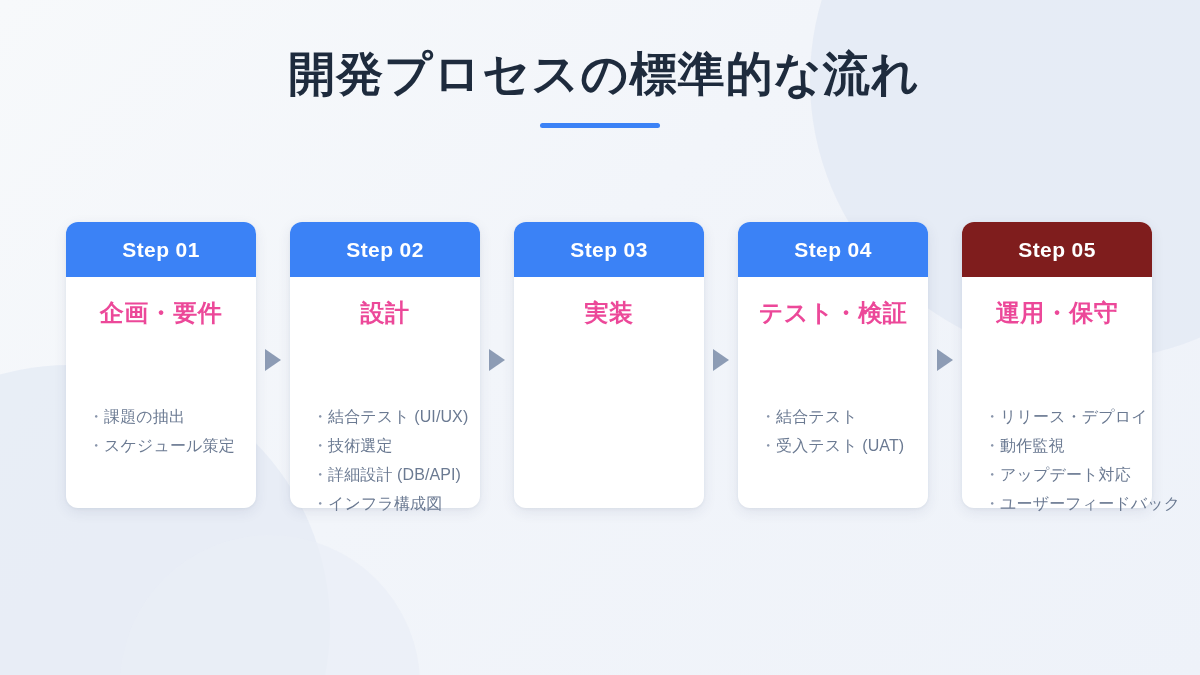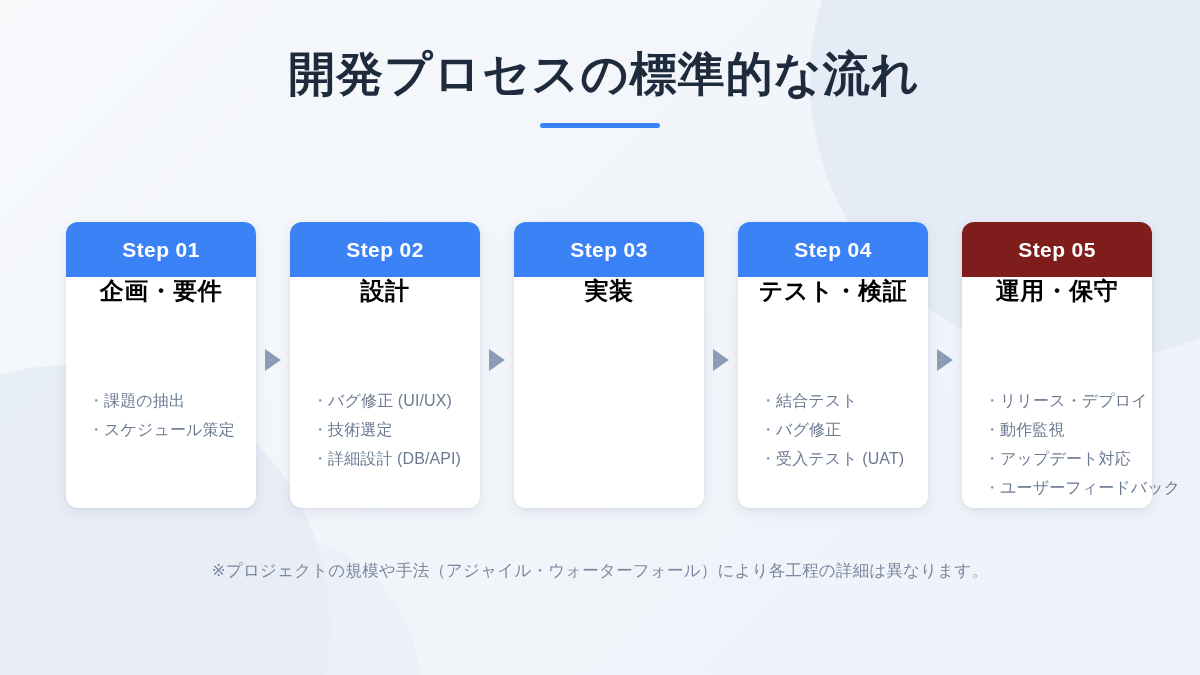--- a/index.html
+++ b/index.html
@@ -122,36 +122,37 @@
     font-size: 21px;
     font-weight: 700;
     letter-spacing: 0.4px;
     background: #3b82f6;
   }
   .card-head.accent-green {
     background: #7f1d1d;
   }
 
   .card-title {
+    margin-top: 22px;
     text-align: center;
     font-size: 24px;
     font-weight: 700;
-    color: #000000;
+    color: #ec4899;
     letter-spacing: 0.5px;
     line-height: 1.2;
     height: 60px;
   }
 
   .card-list {
     margin: 0;
     padding: 0 0 0 14px;
     list-style: none;
     position: absolute;
     left: 8px;
-    top: 164px;
+    top: 180px;
     width: 230px;
   }
   .card-list li {
     font-size: 16px;
     line-height: 29px;
     color: #6b7a92;
     white-space: nowrap;
     letter-spacing: 0.1px;
   }
   .card-list li::before {
@@ -213,23 +214,24 @@
           </div>
         </div>
         <div class="arrow">
           <div class="arrow-tri"></div>
         </div>
         <div class="step-wrap">
           <div class="card">
             <div class="card-head">Step 02</div>
             <div class="card-title">設計</div>
             <ul class="card-list">
-              <li>バグ修正 (UI/UX)</li>
+              <li>結合テスト (UI/UX)</li>
               <li>技術選定</li>
               <li>詳細設計 (DB/API)</li>
+              <li>インフラ構成図</li>
             </ul>
           </div>
         </div>
         <div class="arrow">
           <div class="arrow-tri"></div>
         </div>
         <div class="step-wrap">
           <div class="card">
             <div class="card-head">Step 03</div>
             <div class="card-title">実装</div>
@@ -237,21 +239,20 @@
         </div>
         <div class="arrow">
           <div class="arrow-tri"></div>
         </div>
         <div class="step-wrap">
           <div class="card">
             <div class="card-head">Step 04</div>
             <div class="card-title">テスト・検証</div>
             <ul class="card-list">
               <li>結合テスト</li>
-              <li>バグ修正</li>
               <li>受入テスト (UAT)</li>
             </ul>
           </div>
         </div>
         <div class="arrow">
           <div class="arrow-tri"></div>
         </div>
         <div class="step-wrap">
           <div class="card">
             <div class="card-head accent-green">Step 05</div>
@@ -259,16 +260,15 @@
             <ul class="card-list">
               <li>リリース・デプロイ</li>
               <li>動作監視</li>
               <li>アップデート対応</li>
               <li>ユーザーフィードバック</li>
             </ul>
           </div>
         </div>
       </div>
 
-    <div class="footnote">※プロジェクトの規模や手法（アジャイル・ウォーターフォール）により各工程の詳細は異なります。</div>
 
   </div>
 </div>
 
 </body></html>

